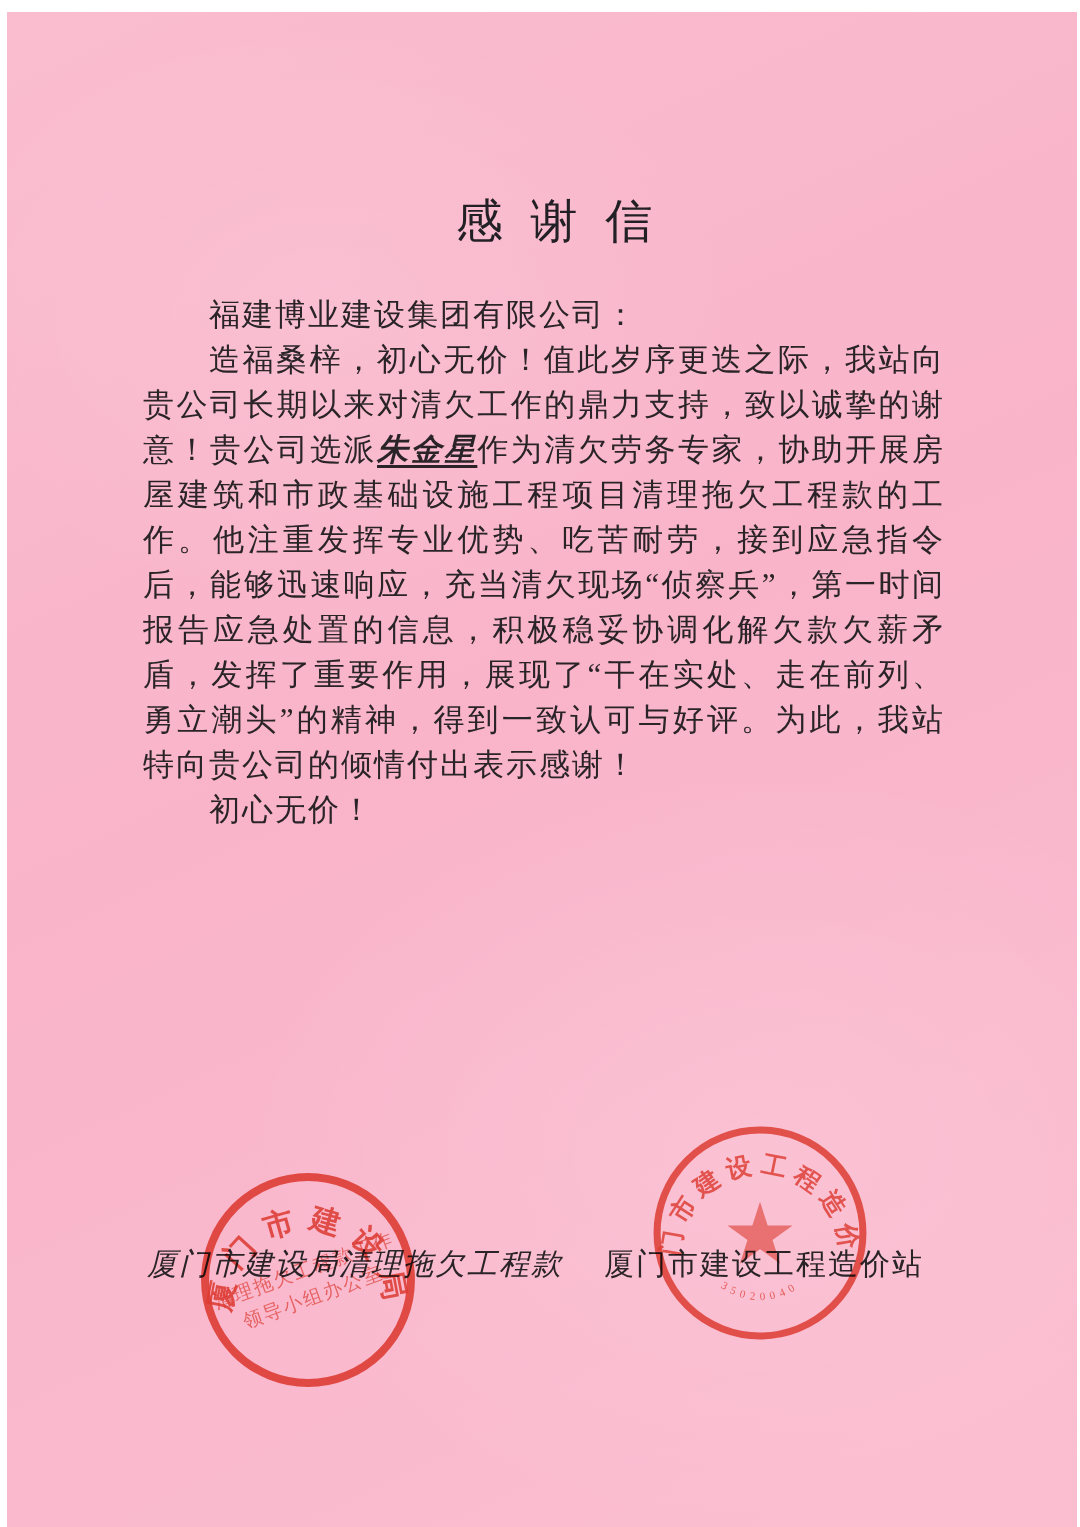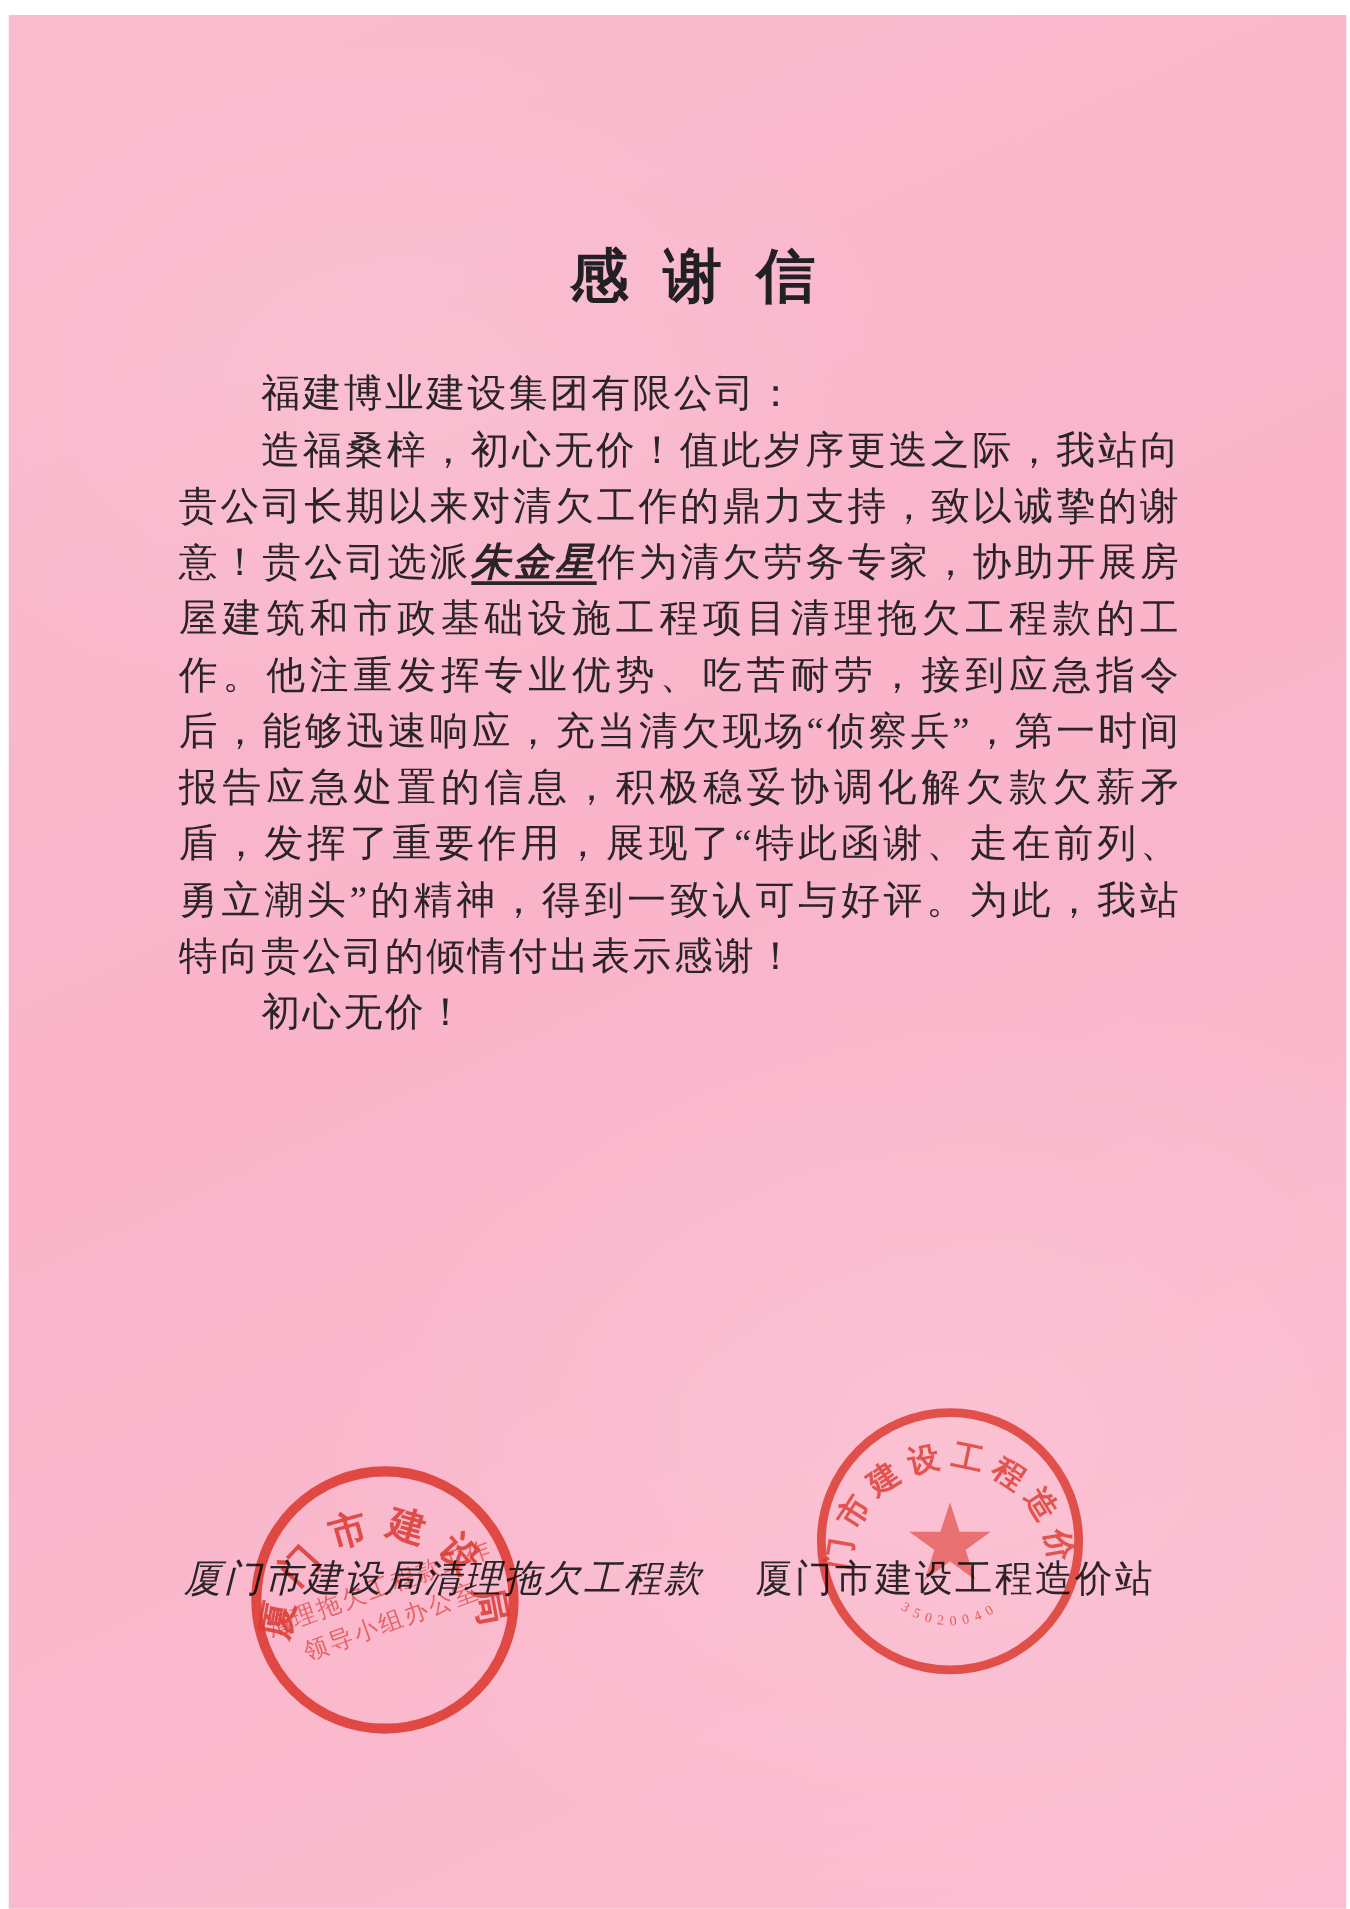--- a/index.html
+++ b/index.html
@@ -23,21 +23,21 @@
       linear-gradient(155deg, #fabccf 0%, #f9b4ca 45%, #fbbed1 100%);
   }
   .title {
     position: absolute;
     top: 178px;
     left: 0;
     right: 0;
     margin: 0;
     text-align: center;
     font-size: 47px;
-    font-weight: bold;
+    font-weight: normal;
     letter-spacing: 8px;
     color: #232025;
     padding-left: 32px;
   }
   .body-text {
     position: absolute;
     top: 280px;
     left: 136px;
     right: 132px;
     font-size: 31px;
@@ -87,21 +87,21 @@
 </style>
 </head>
 <body>
 
 <div class="paper">
 
   <h1 class="title">感 谢 信</h1>
 
   <div class="body-text">
     <p class="salutation">福建博业建设集团有限公司：</p>
-    <p><span>造福桑梓，初心无价！值此岁序更迭之际，我站向贵公司长期以来对清欠工作的鼎力支持，致以诚挚的谢意！贵公司选派</span><span class="expert-name">朱金星</span><span>作为清欠劳务专家，协助开展房屋建筑和市政基础设施工程项目清理拖欠工程款的工作。他注重发挥专业优势、吃苦耐劳，接到应急指令后，能够迅速响应，充当清欠现场“侦察兵”，第一时间报告应急处置的信息，积极稳妥协调化解欠款欠薪矛盾，发挥了重要作用，展现了“特此函谢、走在前列、勇立潮头”的精神，得到一致认可与好评。为此，我站特向贵公司的倾情付出表示感谢！</span></p>
+    <p><span>造福桑梓，初心无价！值此岁序更迭之际，我站向贵公司长期以来对清欠工作的鼎力支持，致以诚挚的谢意！贵公司选派</span><span class="expert-name">朱金星</span><span>作为清欠劳务专家，协助开展房屋建筑和市政基础设施工程项目清理拖欠工程款的工作。他注重发挥专业优势、吃苦耐劳，接到应急指令后，能够迅速响应，充当清欠现场“侦察兵”，第一时间报告应急处置的信息，积极稳妥协调化解欠款欠薪矛盾，发挥了重要作用，展现了“干在实处、走在前列、勇立潮头”的精神，得到一致认可与好评。为此，我站特向贵公司的倾情付出表示感谢！</span></p>
     <p class="closing">初心无价！</p>
   </div>
 
   <div class="sig-col sig-left">
     <div>厦门市建设局清理拖欠工程款</div>
   </div>
 
   <div class="sig-col sig-right">
     <div>厦门市建设工程造价站</div>
   </div>

